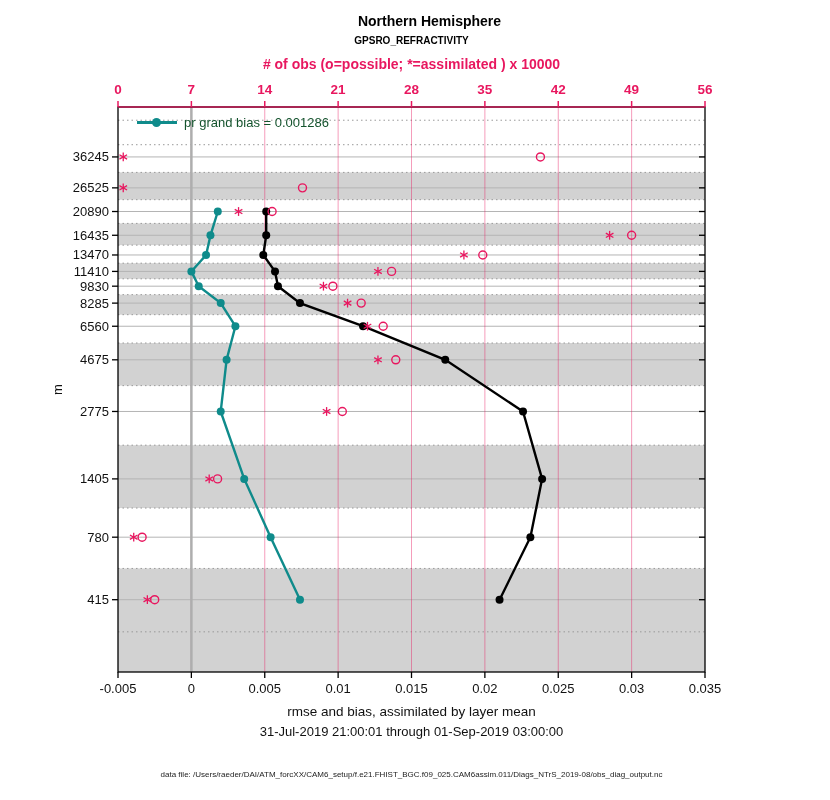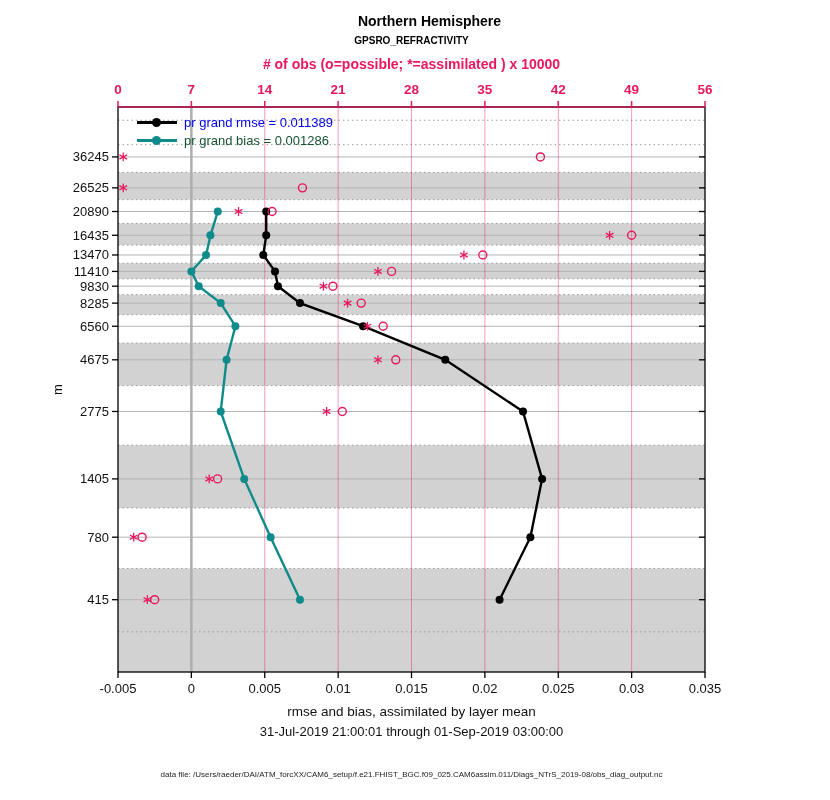--- a/index.html
+++ b/index.html
@@ -267,27 +267,20 @@
 
   <div class="centerband title">Northern Hemisphere</div>
   <div class="centerband subtitle">GPSRO_REFRACTIVITY</div>
   <div class="centerband toplabel"># of obs (o=possible; *=assimilated ) x 10000</div>
 
   <div class="ylabel">m</div>
 
   <div class="legend">
     <div class="legend-row">
       <span class="legend-sample">
-        <span class="lline" id="ls0l" style="background: rgb(0, 0, 0);"></span>
-          <span class="ldot" id="ls0d" style="background: rgb(0, 0, 0);"></span>
-      </span>
-      <span class="legend-label" style="color: rgb(0, 0, 238);">pr grand rmse = 0.011389</span>
-    </div>
-    <div class="legend-row">
-      <span class="legend-sample">
         <span class="lline" id="ls1l" style="background: rgb(15, 139, 139);"></span>
           <span class="ldot" id="ls1d" style="background: rgb(15, 139, 139);"></span>
       </span>
       <span class="legend-label" style="color: #14532d; text-align: center;">pr grand bias = 0.001286</span>
     </div>
   </div>
 
   <div class="centerband xlabel">rmse and bias, assimilated by layer mean</div>
   <div class="centerband dateline">31-Jul-2019 21:00:01 through 01-Sep-2019 03:00:00</div>
   <div class="centerband footer">data file: /Users/raeder/DAI/ATM_forcXX/CAM6_setup/f.e21.FHIST_BGC.f09_025.CAM6assim.011/Diags_NTrS_2019-08/obs_diag_output.nc</div>

